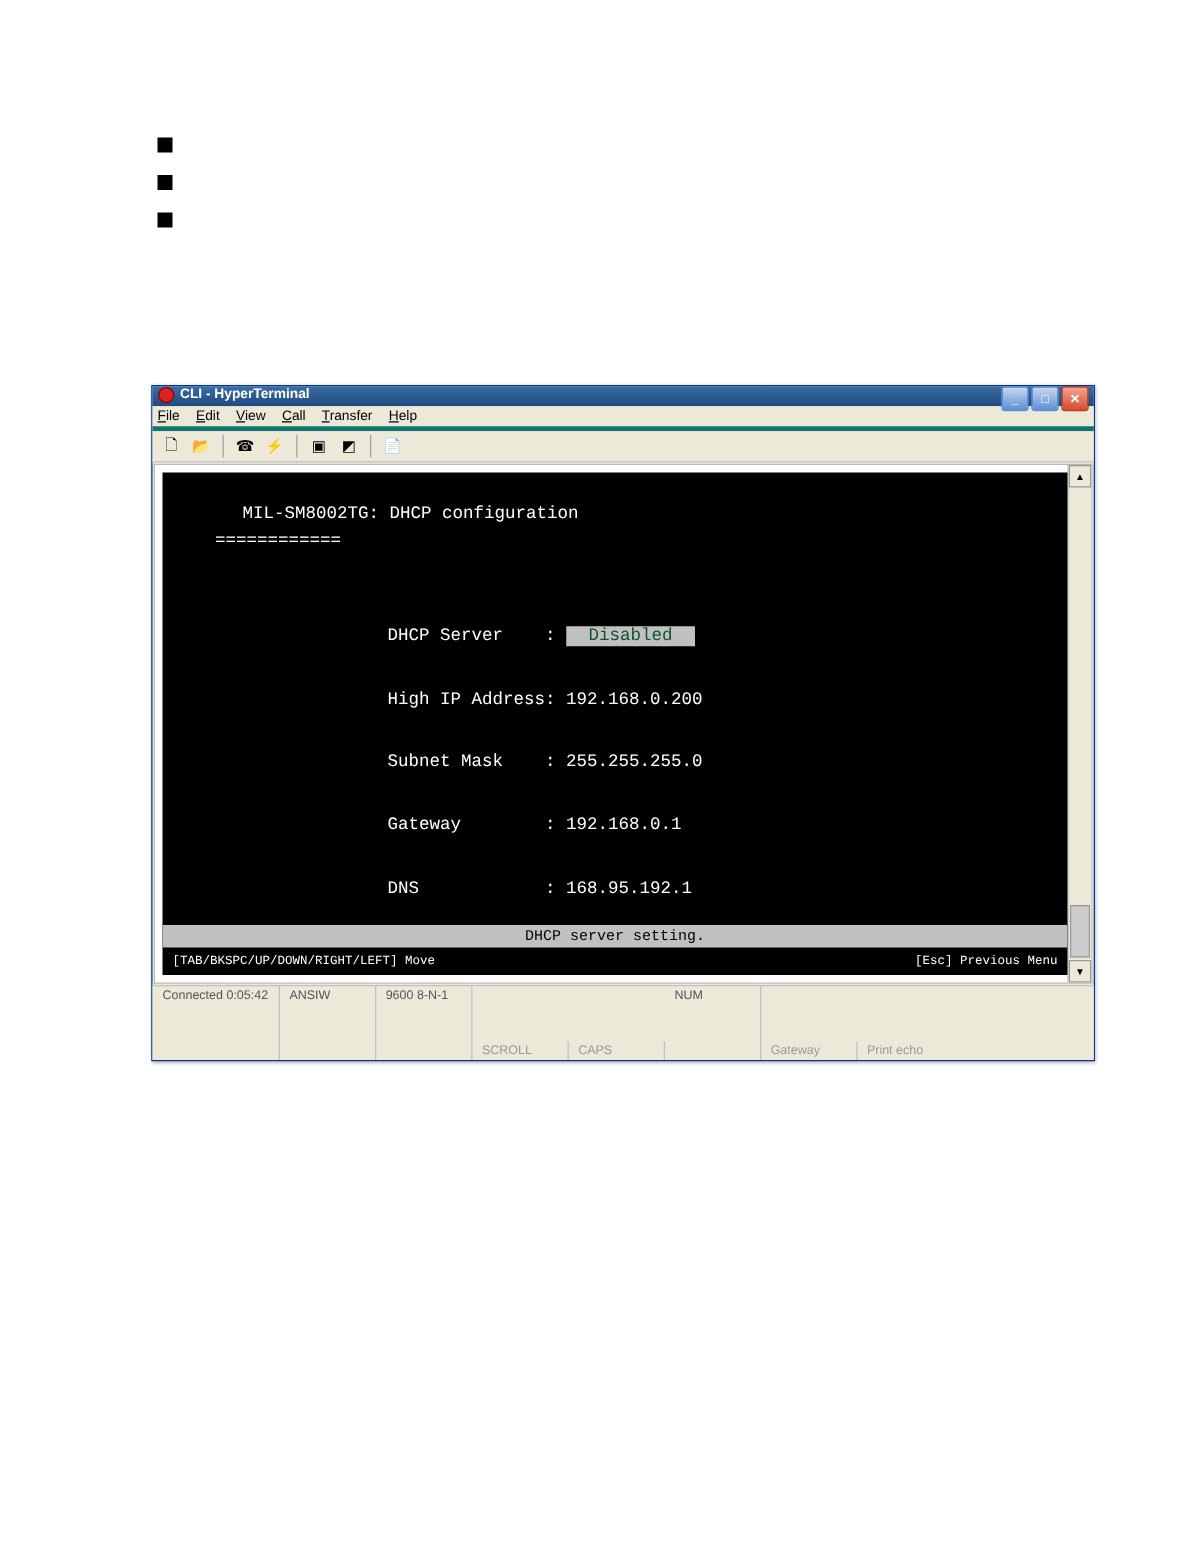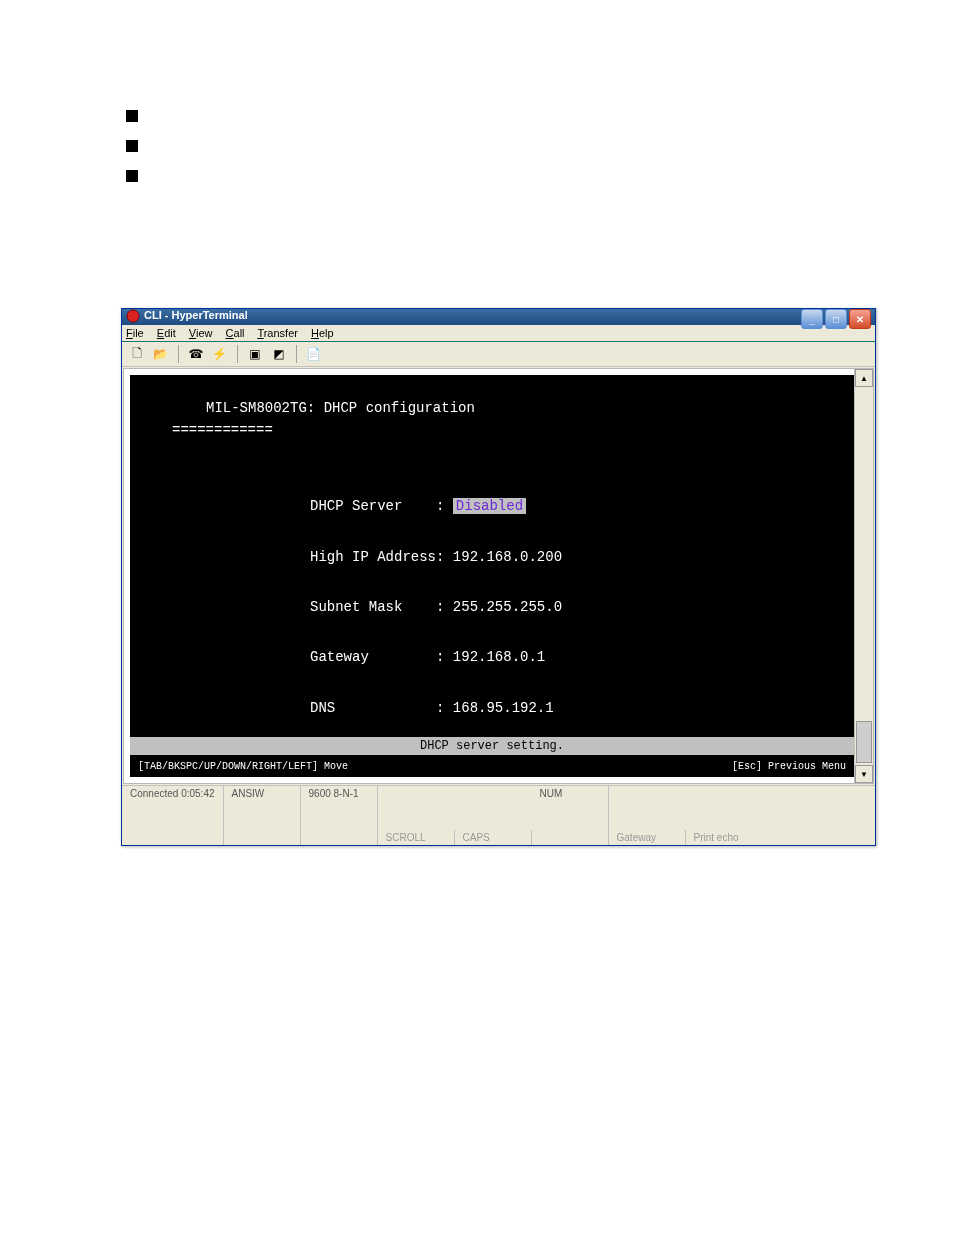--- a/index.html
+++ b/index.html
@@ -61,21 +61,21 @@
     align-items: center;
     justify-content: center;
     font-size: 10px;
     color: #fff;
     font-family: Arial;
     cursor: pointer;
   }
   .win-btn.close { background: linear-gradient(#f5a191,#d54c2c); border-color:#c43b1b; font-weight:bold; }
   .menubar {
     background: #ece9d8;
-    border-bottom: 1px solid #0f766e;
+    border-bottom: 4px solid #0f766e;
     padding: 2px 4px;
     font-size: 11px;
   }
   .menubar span {
     margin-right: 10px;
     cursor: pointer;
   }
   .menubar u { text-decoration: underline; }
   .toolbar {
     background: #ece9d8;
@@ -134,37 +134,36 @@
   .sb-thumb {
     width: 14px;
     height: 40px;
     background: #cdcdcd;
     border:1px solid #999;
     margin-bottom:2px;
   }
   .term-header {
     padding-left: 64px;
     white-space: pre;
-    margin-left: 12px;
   }
   .term-underline {
     padding-left: 42px;
     color:#fff;
     letter-spacing:0;
   }
   .term-body {
     padding-left:180px;
     padding-top: 28px;
     white-space: pre;
   }
   .term-row { line-height: 2.0; }
   .hl {
     background:#c0c0c0;
-    color:#6d28d9;
-    padding: 0 3px;
+    color:#14532d;
+    padding: 0 18px;
     text-align: center;
   }
   .term-statusbar {
     position:absolute;
     bottom: 22px;
     left:0;
     right:0;
     background:#c0c0c0;
     color:#000;
     text-align:center;

